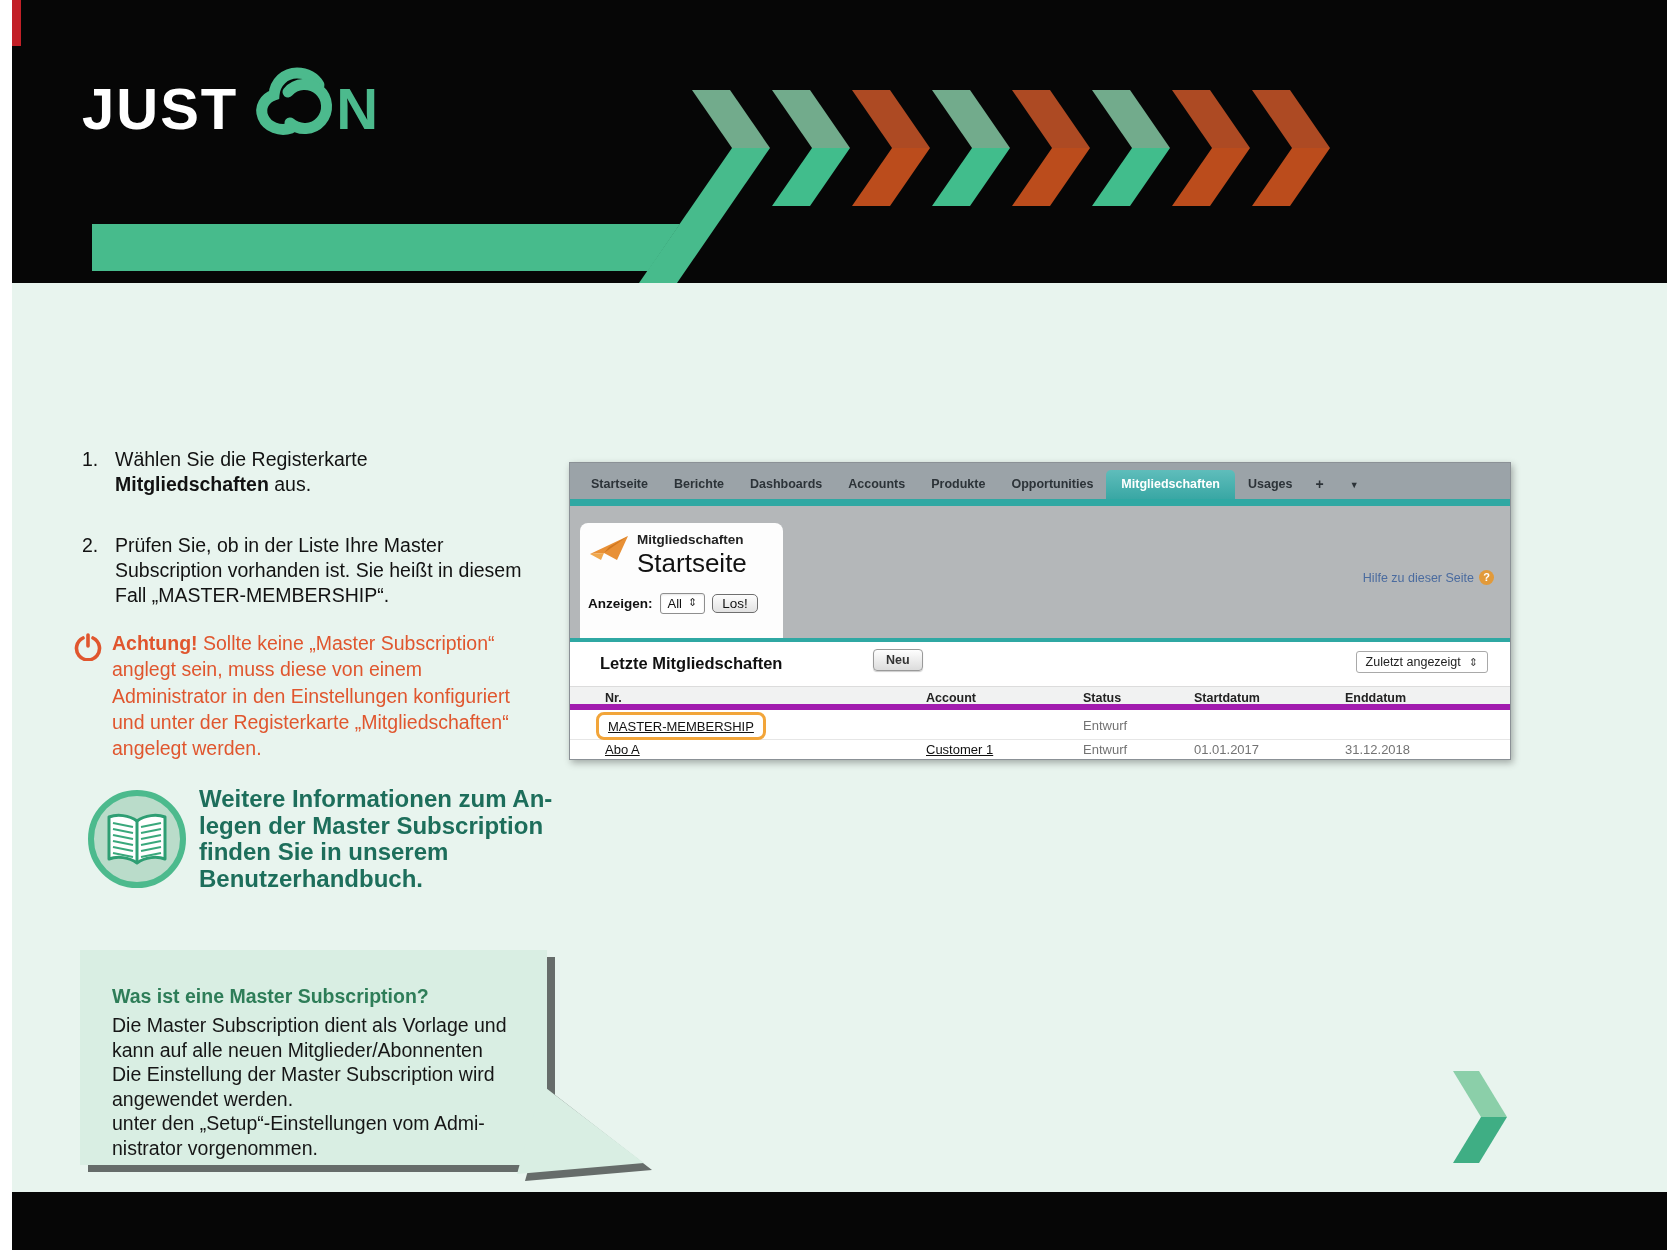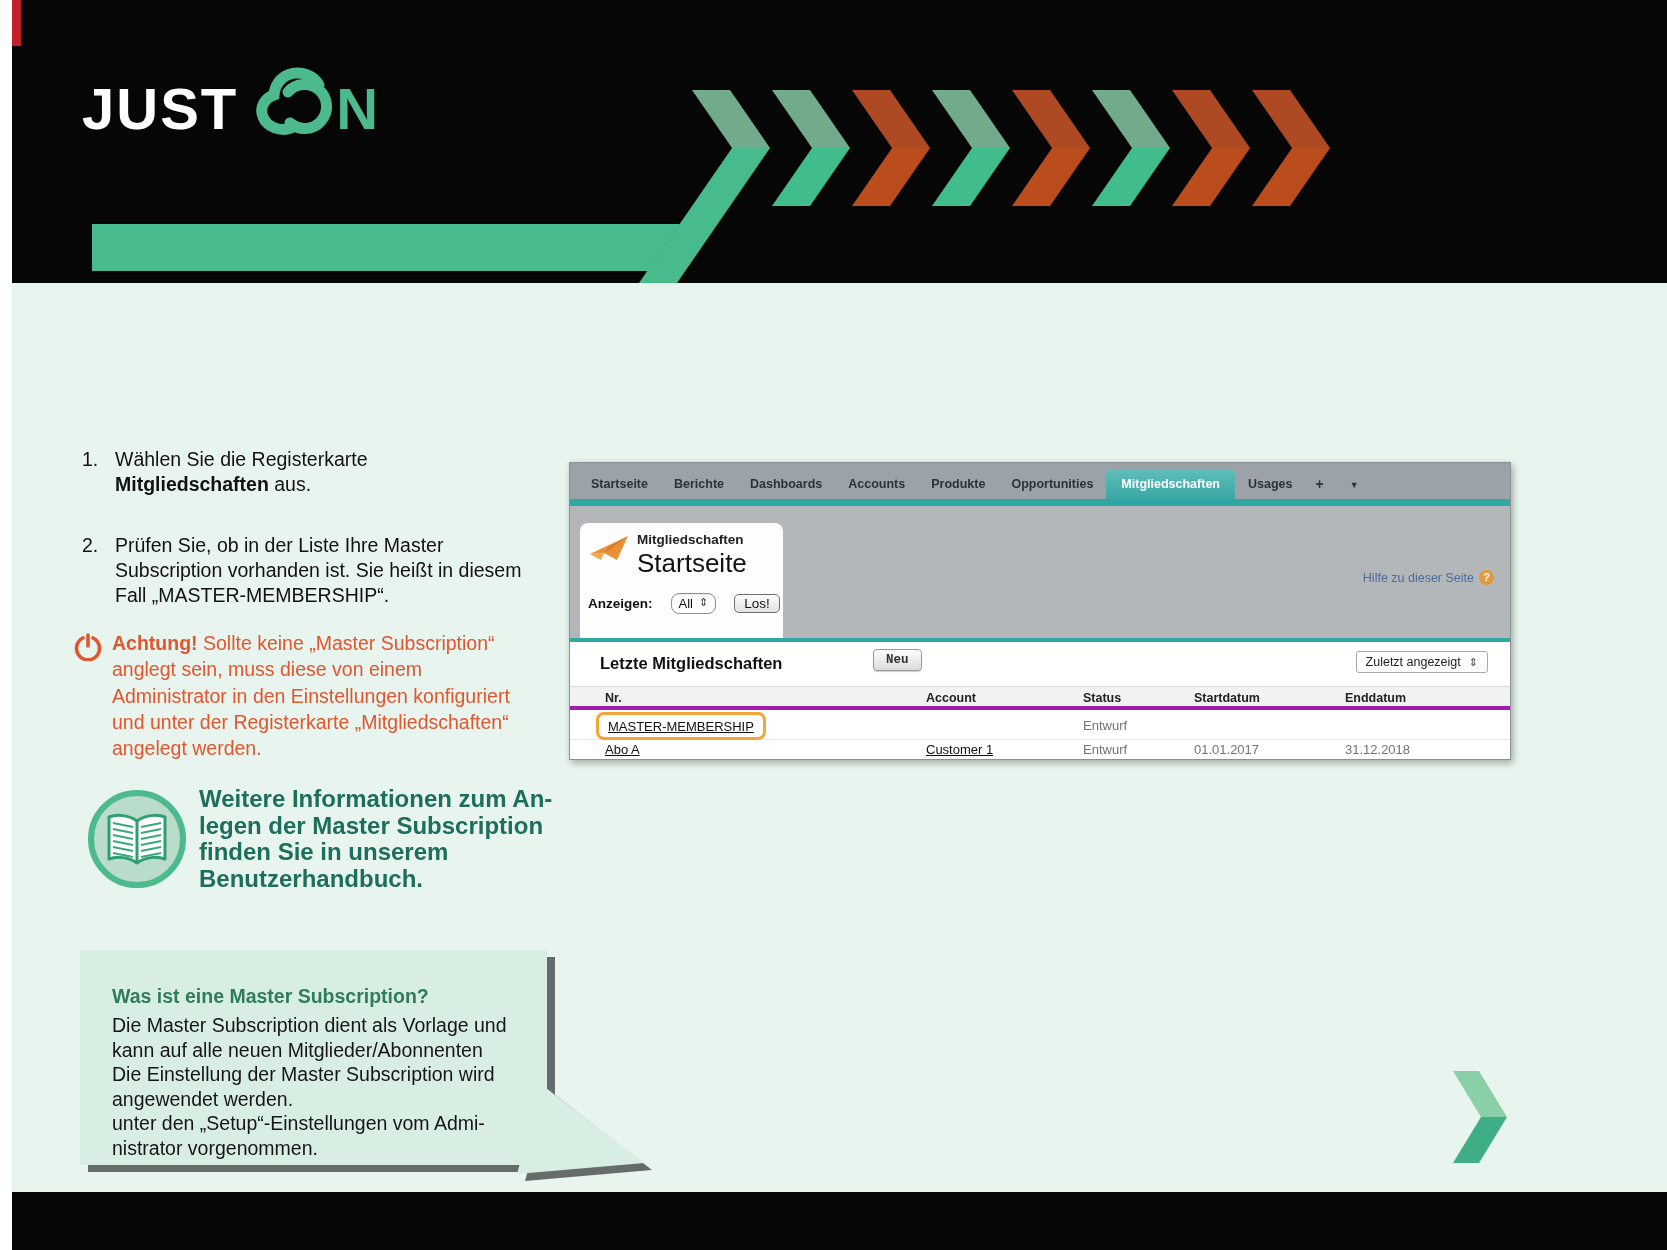--- a/index.html
+++ b/index.html
@@ -41,44 +41,44 @@
       padding:7px 15px 8px;}
   .sf-tab.plus{font-size:14px;padding:0 10px 7px;}
   .sf-tab.caret{font-size:9px;padding:0 10px 9px;margin-left:6px;}
   .sf-strip{position:absolute;left:0;top:36px;width:100%;height:7px;background:#2fa8a3;}
   .sf-gray{position:absolute;left:0;top:43px;width:100%;height:132px;background:#b4b7b9;}
   .sf-card{position:absolute;left:10px;top:17px;width:203px;height:115px;background:#fdfdfd;
       border-radius:8px 8px 0 0;}
   .sf-card-head{display:flex;gap:7px;padding:9px 6px 0 8px;}
   .sf-obj{font-size:13.5px;font-weight:700;color:#222;}
   .sf-pagename{font-size:26px;color:#111;margin-top:1px;}
-  .sf-viewbar{display:flex;align-items:center;gap:18px;padding:14px 0 0 8px;}
+  .sf-viewbar{display:flex;align-items:center;gap:7px;padding:14px 0 0 8px;}
   .sf-anz{font-size:13.5px;font-weight:700;color:#111;}
-  .sf-select{display:inline-flex;align-items:flex-start;gap:6px;border:1px solid #8f8f8f;border-radius:8px;
+  .sf-select{display:inline-flex;align-items:flex-start;gap:6px;border:1px solid #8f8f8f;border-radius:3px;
       background:#fff;padding:2px 7px;font-size:13px;color:#111;box-shadow:inset 0 1px 2px rgba(0,0,0,.1);cursor:pointer;}
   .sf-select .ud{font-size:11px;color:#333;}
   .sf-los{border:1.5px solid #6f6f6f;border-radius:5px;background:linear-gradient(#fdfdfd,#e2e2e2);
       padding:1px 9px;font-size:13.5px;font-weight:400;color:#111;cursor:pointer;}
   .sf-help{position:absolute;right:16px;top:64px;font-size:12.5px;color:#4a6b9f;display:flex;align-items:center;gap:5px;cursor:pointer;}
   .help-ball{display:inline-block;width:15px;height:15px;border-radius:50%;background:#e29a3a;color:#fff;
       font-size:11px;font-weight:700;text-align:center;line-height:15px;}
   .sf-links{position:absolute;left:253px;top:132px;font-size:13px;font-weight:700;color:#3e66ad;}
   .sf-links .lnk{cursor:pointer;}
   .sf-links .sep{color:#5b7ab5;padding:0 4px;}
   .sf-strip2{position:absolute;left:0;top:175px;width:100%;height:4px;background:#2fa8a3;}
   .sf-list{position:absolute;left:0;top:179px;width:100%;height:117px;background:#fff;}
   .sf-list-title{position:absolute;left:30px;top:12px;font-size:16.5px;font-weight:700;color:#111;}
   .sf-neu{position:absolute;left:303px;top:7px;border:1px solid #9a9a9a;border-radius:4px;
       background:linear-gradient(#fefefe,#dcdcdc);padding:3px 12px;font-size:12.5px;font-weight:700;color:#333;
-      font-family:Liberation Mono, monospace;cursor:pointer;box-shadow:0 1px 1px rgba(0,0,0,.2);}
+      font-family:Liberation Sans, sans-serif;cursor:pointer;box-shadow:0 1px 1px rgba(0,0,0,.2);}
   .sf-sort{position:absolute;right:22px;top:9px;border:1px solid #a9a9a9;border-radius:3px;background:#fff;
       padding:3px 9px;font-size:12.5px;color:#222;display:flex;align-items:center;gap:8px;cursor:pointer;}
   .sf-sort .ud{font-size:11px;color:#444;}
   .sf-thead{position:absolute;left:0;top:44px;width:100%;height:24px;background:#f1f2f2;
-      border-top:1px solid #dcdcdc;border-bottom:4px solid #a21caf;box-sizing:border-box;}
+      border-top:1px solid #dcdcdc;border-bottom:6px solid #a21caf;box-sizing:border-box;}
   .sf-thead span{position:absolute;top:0;line-height:23px;font-size:12.5px;font-weight:700;color:#222;}
   .col-nr{left:35px;} .col-acc{left:356px;} .col-st{left:513px;} .col-sd{left:624px;} .col-ed{left:775px;}
   .sf-row1{position:absolute;left:0;top:68px;width:100%;height:30px;border-bottom:1px solid #e6e6e6;box-sizing:border-box;}
   .hl-box{position:absolute;left:26px;top:2px;border:3px solid #f2a53a;border-radius:8px;padding:2px 9px;}
   .row-link{font-size:13px;color:#111;text-decoration:underline;cursor:pointer;}
   .cell{position:absolute;font-size:13px;color:#737373;}
   .sf-row1 .c-st{left:513px;top:8px;}
   .sf-row2{position:absolute;left:0;top:98px;width:100%;height:19px;}
   .sf-row2 .cell,.sf-row2 .row-link{position:absolute;top:2px;}
   .sf-row2 .c-nr{left:35px;} .sf-row2 .c-acc{left:356px;} .sf-row2 .c-st{left:513px;}

